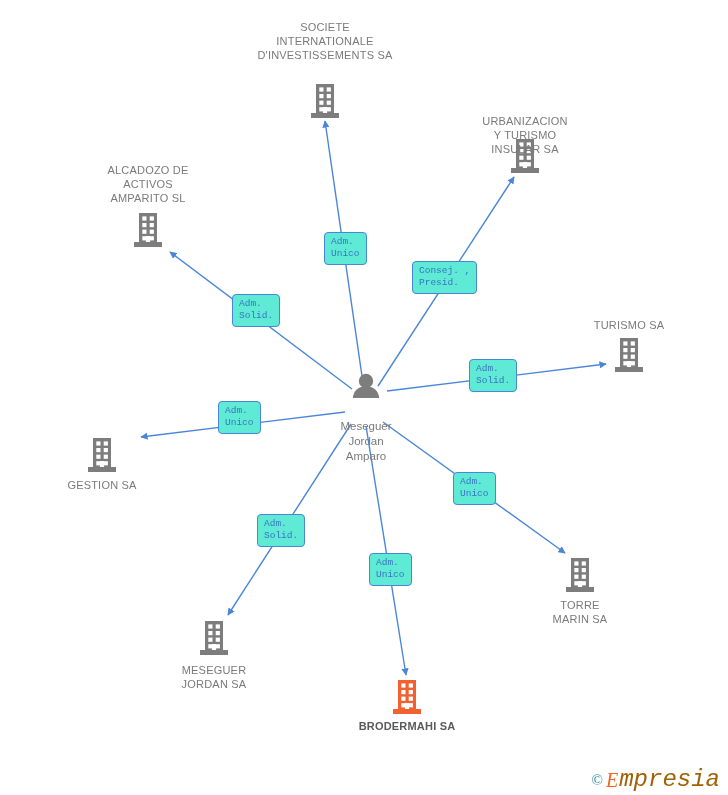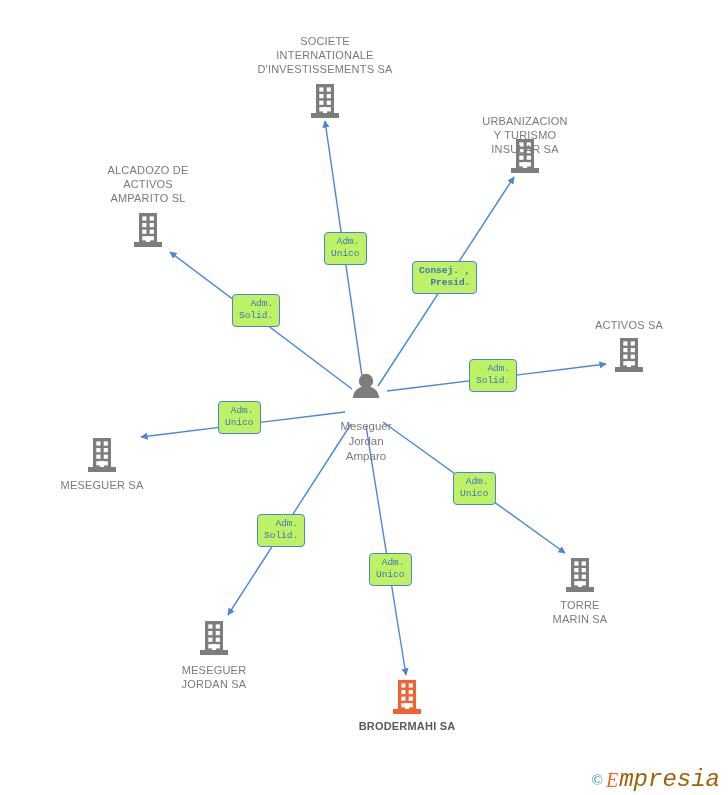--- a/index.html
+++ b/index.html
@@ -41,26 +41,26 @@
     text-align: center;
     color: #7a7a7a;
     font-size: 11.5px;
     line-height: 15px;
     white-space: pre-line;
   }
   .edge-chip {
     position: absolute;
     border: 1px solid #4a86d8;
     border-radius: 4px;
-    background: #bef264;
+    background: #5eead4;
     color: #3a74c4;
     font-size: 9.5px;
     line-height: 12px;
     font-family: "Liberation Mono", monospace;
-    text-align: right;
+    text-align: left;
     padding: 3px 6px 4px 6px;
     white-space: pre-line;
     box-sizing: border-box;
   }
   #watermark {
     position: absolute;
     right: 8px;
     bottom: 6px;
     display: flex;
     align-items: center;
@@ -228,44 +228,44 @@
         <rect x="404.9" y="703" width="4.2" height="6" fill="#ffffff"></rect>
       </g>
       <g>
         <circle cx="366" cy="381" r="7.2" fill="#7d7d7d"></circle>
         <path d="M 353 398 a 13 12 0 0 1 26 0 z" fill="#7d7d7d"></path>
       </g>
     </g>
 </svg>
 
 <div id="labels-layer">
-    <div class="node-label" style="left: 225px; width: 200px; top: 34px;">SOCIETE
+    <div class="node-label" style="left: 225px; width: 200px; top: 20px;">SOCIETE
 INTERNATIONALE
 D'INVESTISSEMENTS SA</div>
     <div class="node-label" style="left: 425px; width: 200px; top: 89px; margin-top: 25px;">URBANIZACION
 Y TURISMO
 INSULAR SA</div>
     <div class="node-label" style="left: 48px; width: 200px; top: 163px;">ALCADOZO DE
 ACTIVOS
 AMPARITO SL</div>
-    <div class="node-label" style="left: 529px; width: 200px; top: 318px;">ACTIVOS SA</div>
-    <div class="node-label" style="left: 2px; width: 200px; top: 478px;">MESEGUER SA</div>
+    <div class="node-label" style="left: 529px; width: 200px; top: 318px;">TURISMO SA</div>
+    <div class="node-label" style="left: 2px; width: 200px; top: 478px;">GESTION SA</div>
     <div class="node-label" style="left: 480px; width: 200px; top: 598px;">TORRE
 MARIN SA</div>
     <div class="node-label" style="left: 114px; width: 200px; top: 663px;">MESEGUER
 JORDAN SA</div>
     <div class="node-label focus" style="left: 307px; width: 200px; top: 719px;">BRODERMAHI SA</div>
     <div class="person-label" style="left: 276px; width: 180px; top: 419px;">Meseguer
 Jordan
 Amparo</div>
   </div>
 <div id="chips-layer">
     <div class="edge-chip" style="left: 324px; top: 232px;">Adm.
 Unico</div>
-    <div class="edge-chip" style="left: 412px; top: 261px; font-weight: bold;">Consej. ,
+    <div class="edge-chip" style="left: 412px; top: 261px;">Consej. ,
 Presid.</div>
     <div class="edge-chip" style="left: 232px; top: 294px;">Adm.
 Solid.</div>
     <div class="edge-chip" style="left: 469px; top: 359px;">Adm.
 Solid.</div>
     <div class="edge-chip" style="left: 218px; top: 401px;">Adm.
 Unico</div>
     <div class="edge-chip" style="left: 453px; top: 472px;">Adm.
 Unico</div>
     <div class="edge-chip" style="left: 257px; top: 514px;">Adm.

